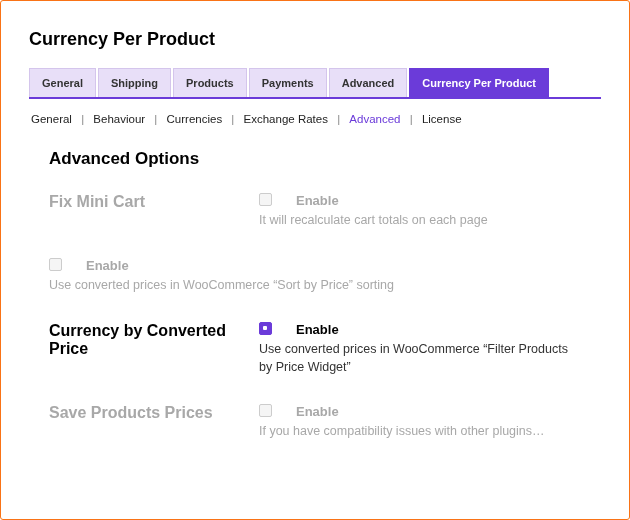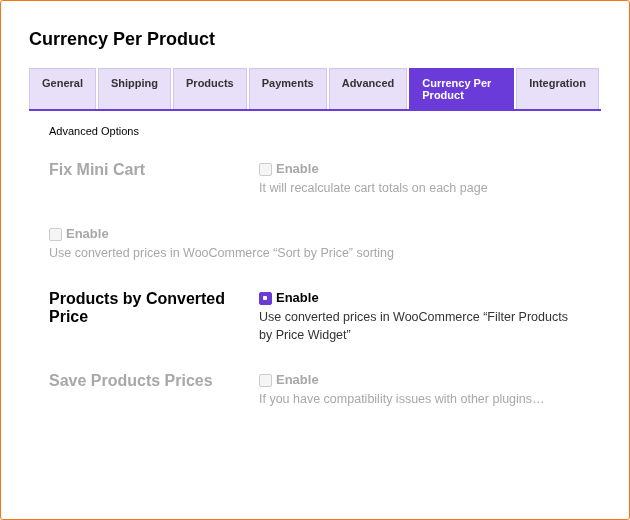--- a/index.html
+++ b/index.html
@@ -49,22 +49,22 @@
       font-size: 11.5px;
       color: #222;
       margin-bottom: 24px;
       padding-left: 2px;
     }
     .subnav span { padding: 0 6px; }
     .subnav span:first-child { padding-left: 0; }
     .subnav .sep { padding: 0; color: #888; }
     .subnav .active { color: #6b3bd9; }
     .section-title {
-      font-size: 11px;
-      font-weight: 400;
+      font-size: 17px;
+      font-weight: 700;
       color: #000;
       margin-left: 20px;
       margin-bottom: 24px;
     }
     .option-row {
       display: flex;
       margin-left: 20px;
       margin-bottom: 28px;
       align-items: flex-start;
     }
@@ -76,22 +76,22 @@
       flex-shrink: 0;
       padding-top: 0px;
     }
     .option-row.enabled .option-label { color: #000; }
     .option-control {
       flex: 1;
       padding-right: 20px;
     }
     .checkbox-line {
       display: flex;
-      align-items: flex-end;
-      gap: 4px;
+      align-items: flex-start;
+      gap: 24px;
       margin-bottom: 4px;
     }
     .checkbox {
       width: 13px;
       height: 13px;
       border: 1.5px solid #ccc;
       border-radius: 2px;
       background: #f5f5f5;
       flex-shrink: 0;
       position: relative;
@@ -129,23 +129,35 @@
 <div class="container">
   <div class="page-title">Currency Per Product</div>
 
   <div class="tabs">
     <div class="tab">General</div>
     <div class="tab">Shipping</div>
     <div class="tab">Products</div>
     <div class="tab">Payments</div>
     <div class="tab">Advanced</div>
     <div class="tab active">Currency Per Product</div>
-    <div class="tab">Integration</div>
-  </div>
-
+  </div>
+
+  <div class="subnav">
+    <span>General</span>
+    <span class="sep">|</span>
+    <span>Behaviour</span>
+    <span class="sep">|</span>
+    <span>Currencies</span>
+    <span class="sep">|</span>
+    <span>Exchange Rates</span>
+    <span class="sep">|</span>
+    <span class="active">Advanced</span>
+    <span class="sep">|</span>
+    <span>License</span>
+  </div>
 
   <div class="section-title">Advanced Options</div>
 
   <div class="option-row">
     <div class="option-label">Fix Mini Cart</div>
     <div class="option-control">
       <div class="checkbox-line">
         <div class="checkbox"></div>
         <div class="enable-text">Enable</div>
       </div>
@@ -157,21 +169,21 @@
     <div class="option-control">
       <div class="checkbox-line">
         <div class="checkbox"></div>
         <div class="enable-text">Enable</div>
       </div>
       <div class="desc">Use converted prices in WooCommerce “Sort by Price” sorting</div>
     </div>
   </div>
 
   <div class="option-row enabled">
-    <div class="option-label">Products by Converted Price</div>
+    <div class="option-label">Currency by Converted Price</div>
     <div class="option-control">
       <div class="checkbox-line">
         <div class="checkbox checked"></div>
         <div class="enable-text">Enable</div>
       </div>
       <div class="desc">Use converted prices in WooCommerce “Filter Products by Price Widget”</div>
     </div>
   </div>
 
   <div class="option-row">

